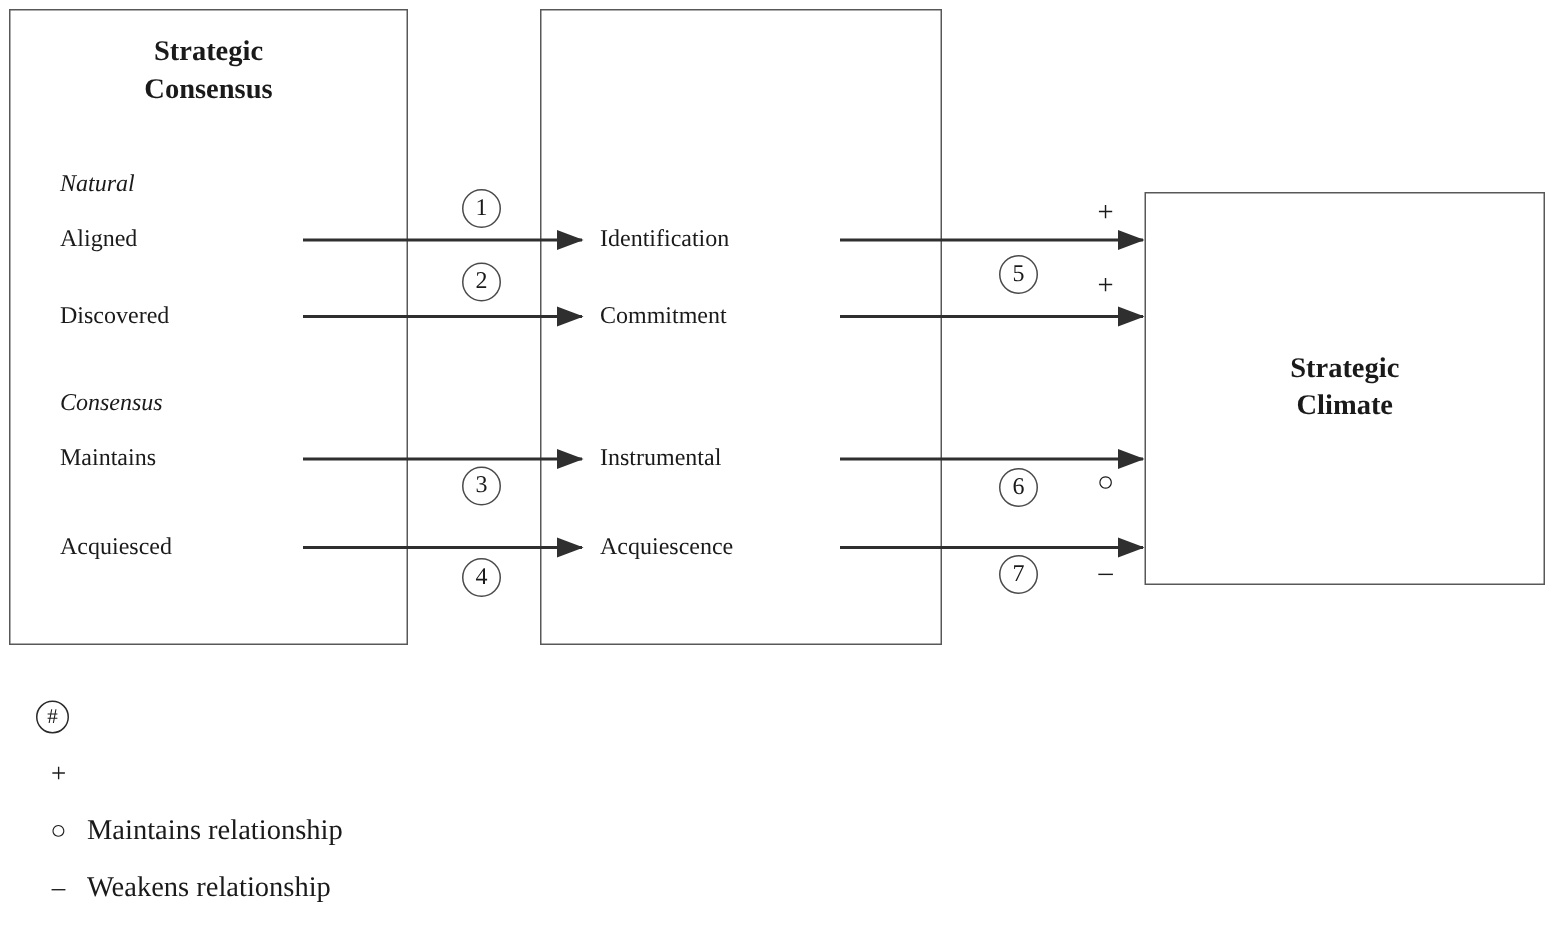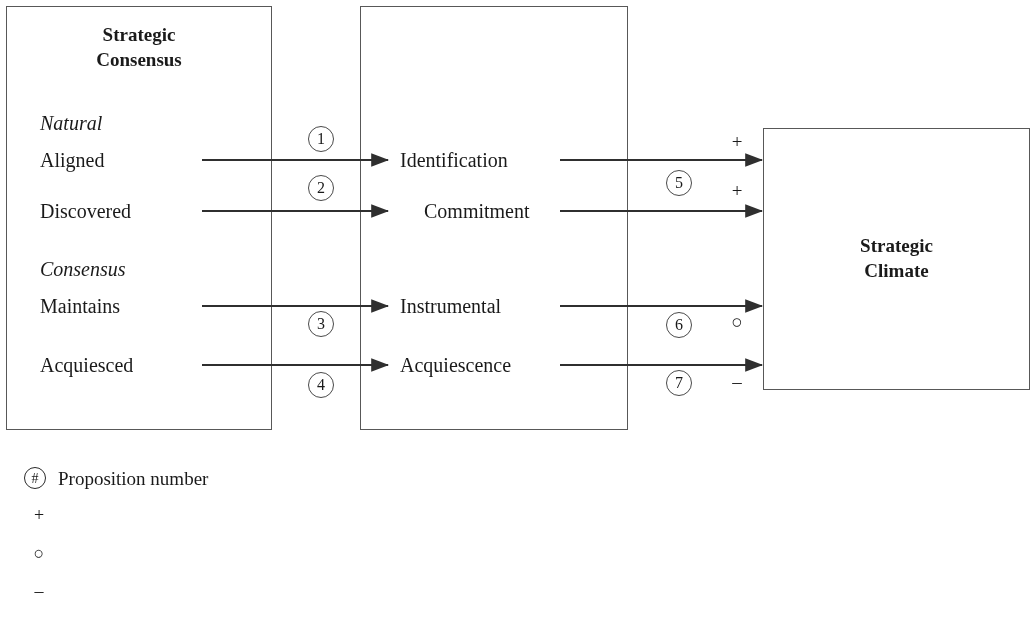--- a/index.html
+++ b/index.html
@@ -27,21 +27,21 @@
     left: 0;
     right: 0;
     text-align: center;
     font-weight: bold;
     font-size: 19px;
     line-height: 25px;
     white-space: pre-line;
   }
   .label {
     position: absolute;
-    font-size: 20px;
+    font-size: 16px;
     line-height: 20px;
     white-space: nowrap;
     font-family: Liberation Serif, serif;
   }
   .label.italic {
     font-style: italic;
   }
   .circ {
     position: absolute;
     width: 26px;
@@ -117,21 +117,21 @@
 
   <div class="label italic" style="left:40px; top:113px;">Natural</div>
   <div class="label" style="left:40px; top:150px;">Aligned</div>
   <div class="label" style="left:40px; top:201px;">Discovered</div>
 
   <div class="label italic" style="left:40px; top:259px;">Consensus</div>
   <div class="label" style="left:40px; top:296px;">Maintains</div>
   <div class="label" style="left:40px; top:355px;text-align:right;">Acquiesced</div>
 
   <div class="label" style="left:400px; top:150px;">Identification</div>
-  <div class="label" style="left:400px; top:201px;margin-left:24px;">Commitment</div>
+  <div class="label" style="left:400px; top:201px;">Commitment</div>
   <div class="label" style="left:400px; top:296px;">Instrumental</div>
   <div class="label" style="left:400px; top:355px;">Acquiescence</div>
 
   <svg class="wires" viewBox="0 0 1036 619">
     <defs>
       <marker id="ah" markerWidth="9" markerHeight="9" refX="8" refY="3.2" orient="auto" markerUnits="strokeWidth">
         <path d="M0,0 L8.5,3.2 L0,6.4 z" fill="#2f2f2f"></path>
       </marker>
     </defs>
 
@@ -154,25 +154,26 @@
   <div class="circ" style="left:666px; top:312px;">6</div>
   <div class="circ" style="left:666px; top:370px;">7</div>
 
   <div class="sym" style="left:727px; top:132px;">+</div>
   <div class="sym" style="left:727px; top:181px;">+</div>
   <div class="sym" style="left:727px; top:312px;">○</div>
   <div class="sym" style="left:727px; top:372px;">–</div>
 
   <div class="legend-row" style="top:467px;">
     <span class="legend-glyph hashcirc">#</span>
-    <span class="legend-text">Proposition number</span>
   </div>
   <div class="legend-row" style="top:506px;">
     <span class="legend-glyph">+</span>
   </div>
   <div class="legend-row" style="top:544px;">
     <span class="legend-glyph">○</span>
+    <span class="legend-text">Maintains relationship</span>
   </div>
   <div class="legend-row" style="top:582px;">
     <span class="legend-glyph">–</span>
+    <span class="legend-text">Weakens relationship</span>
   </div>
 
 </div>
 
 </body></html>

